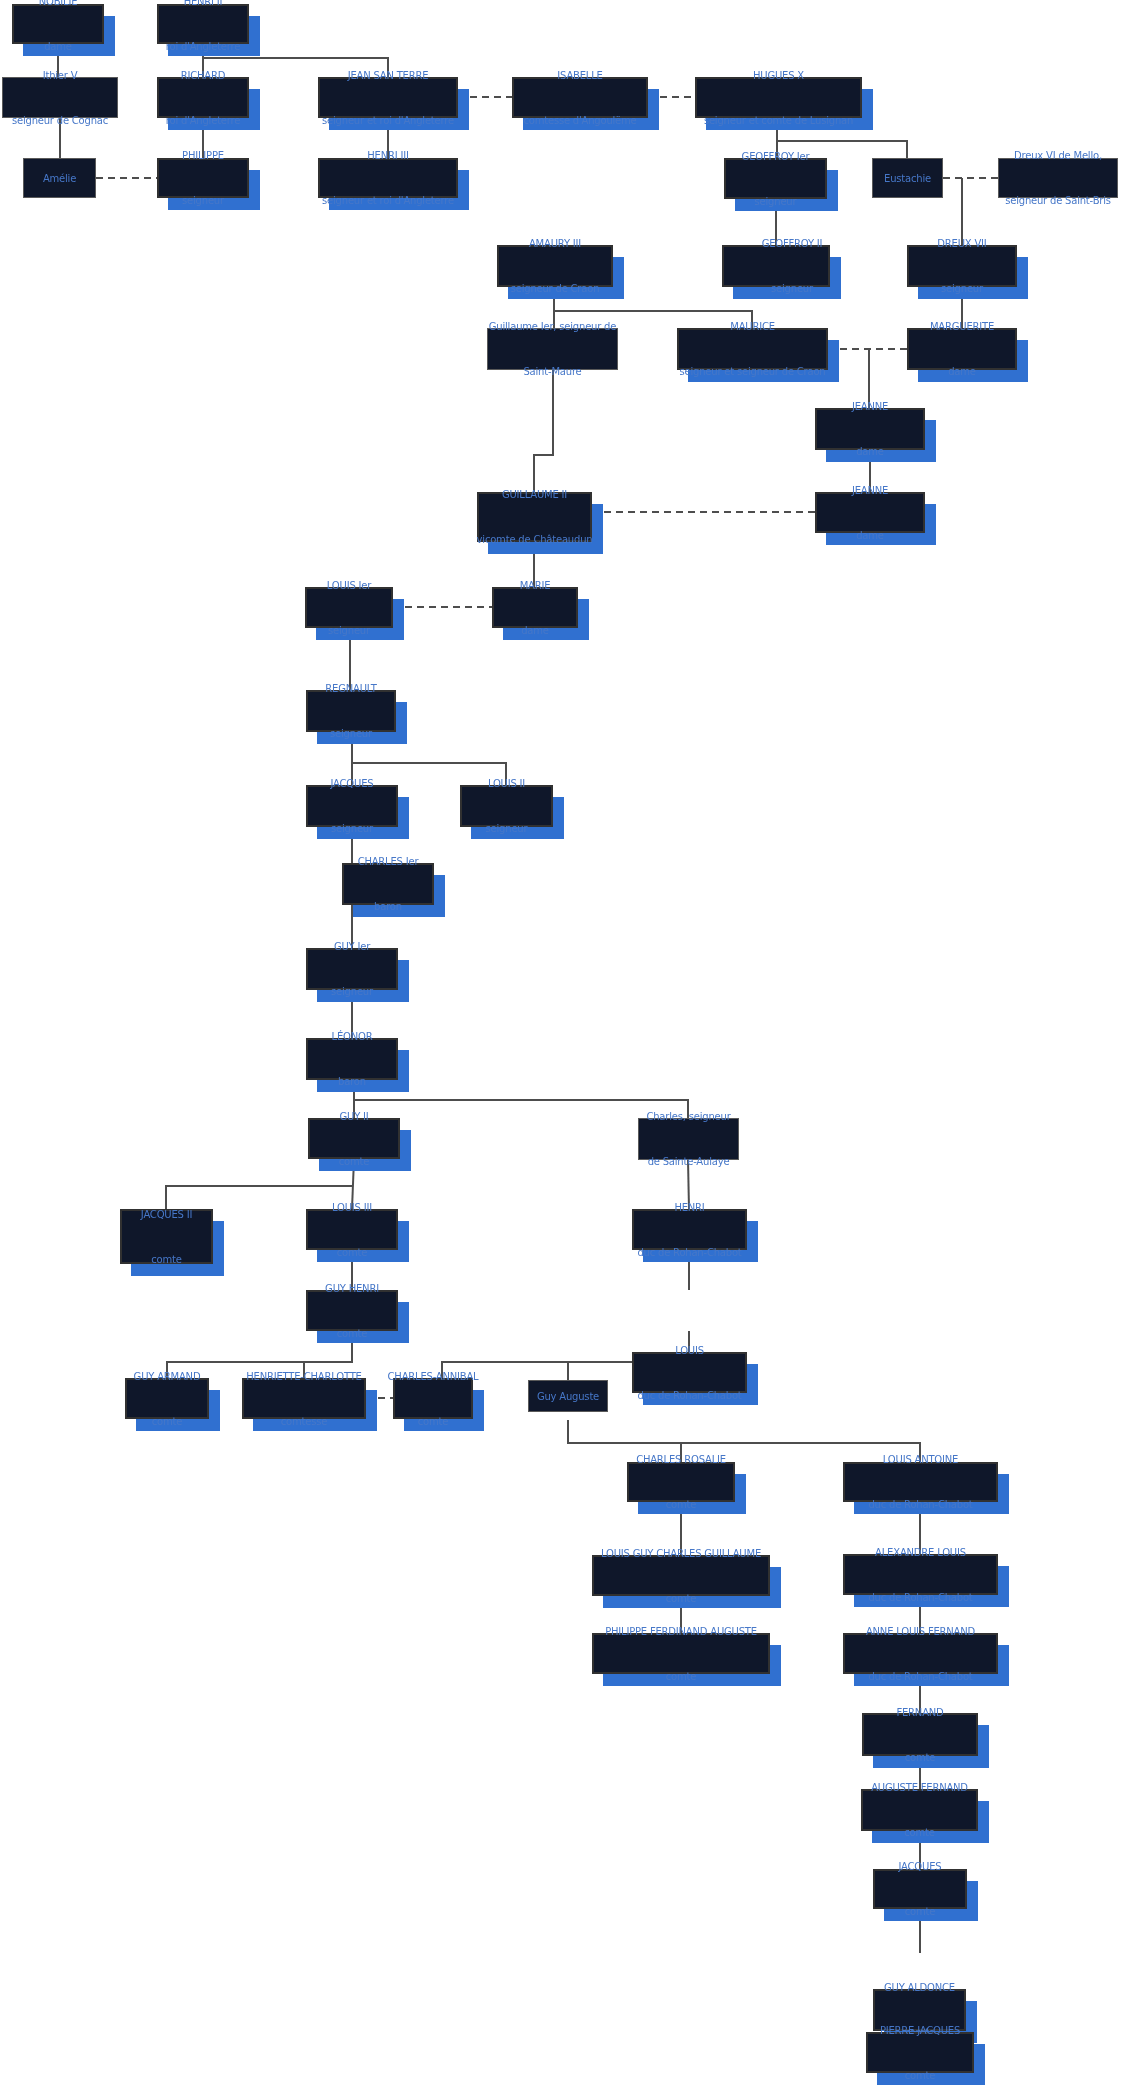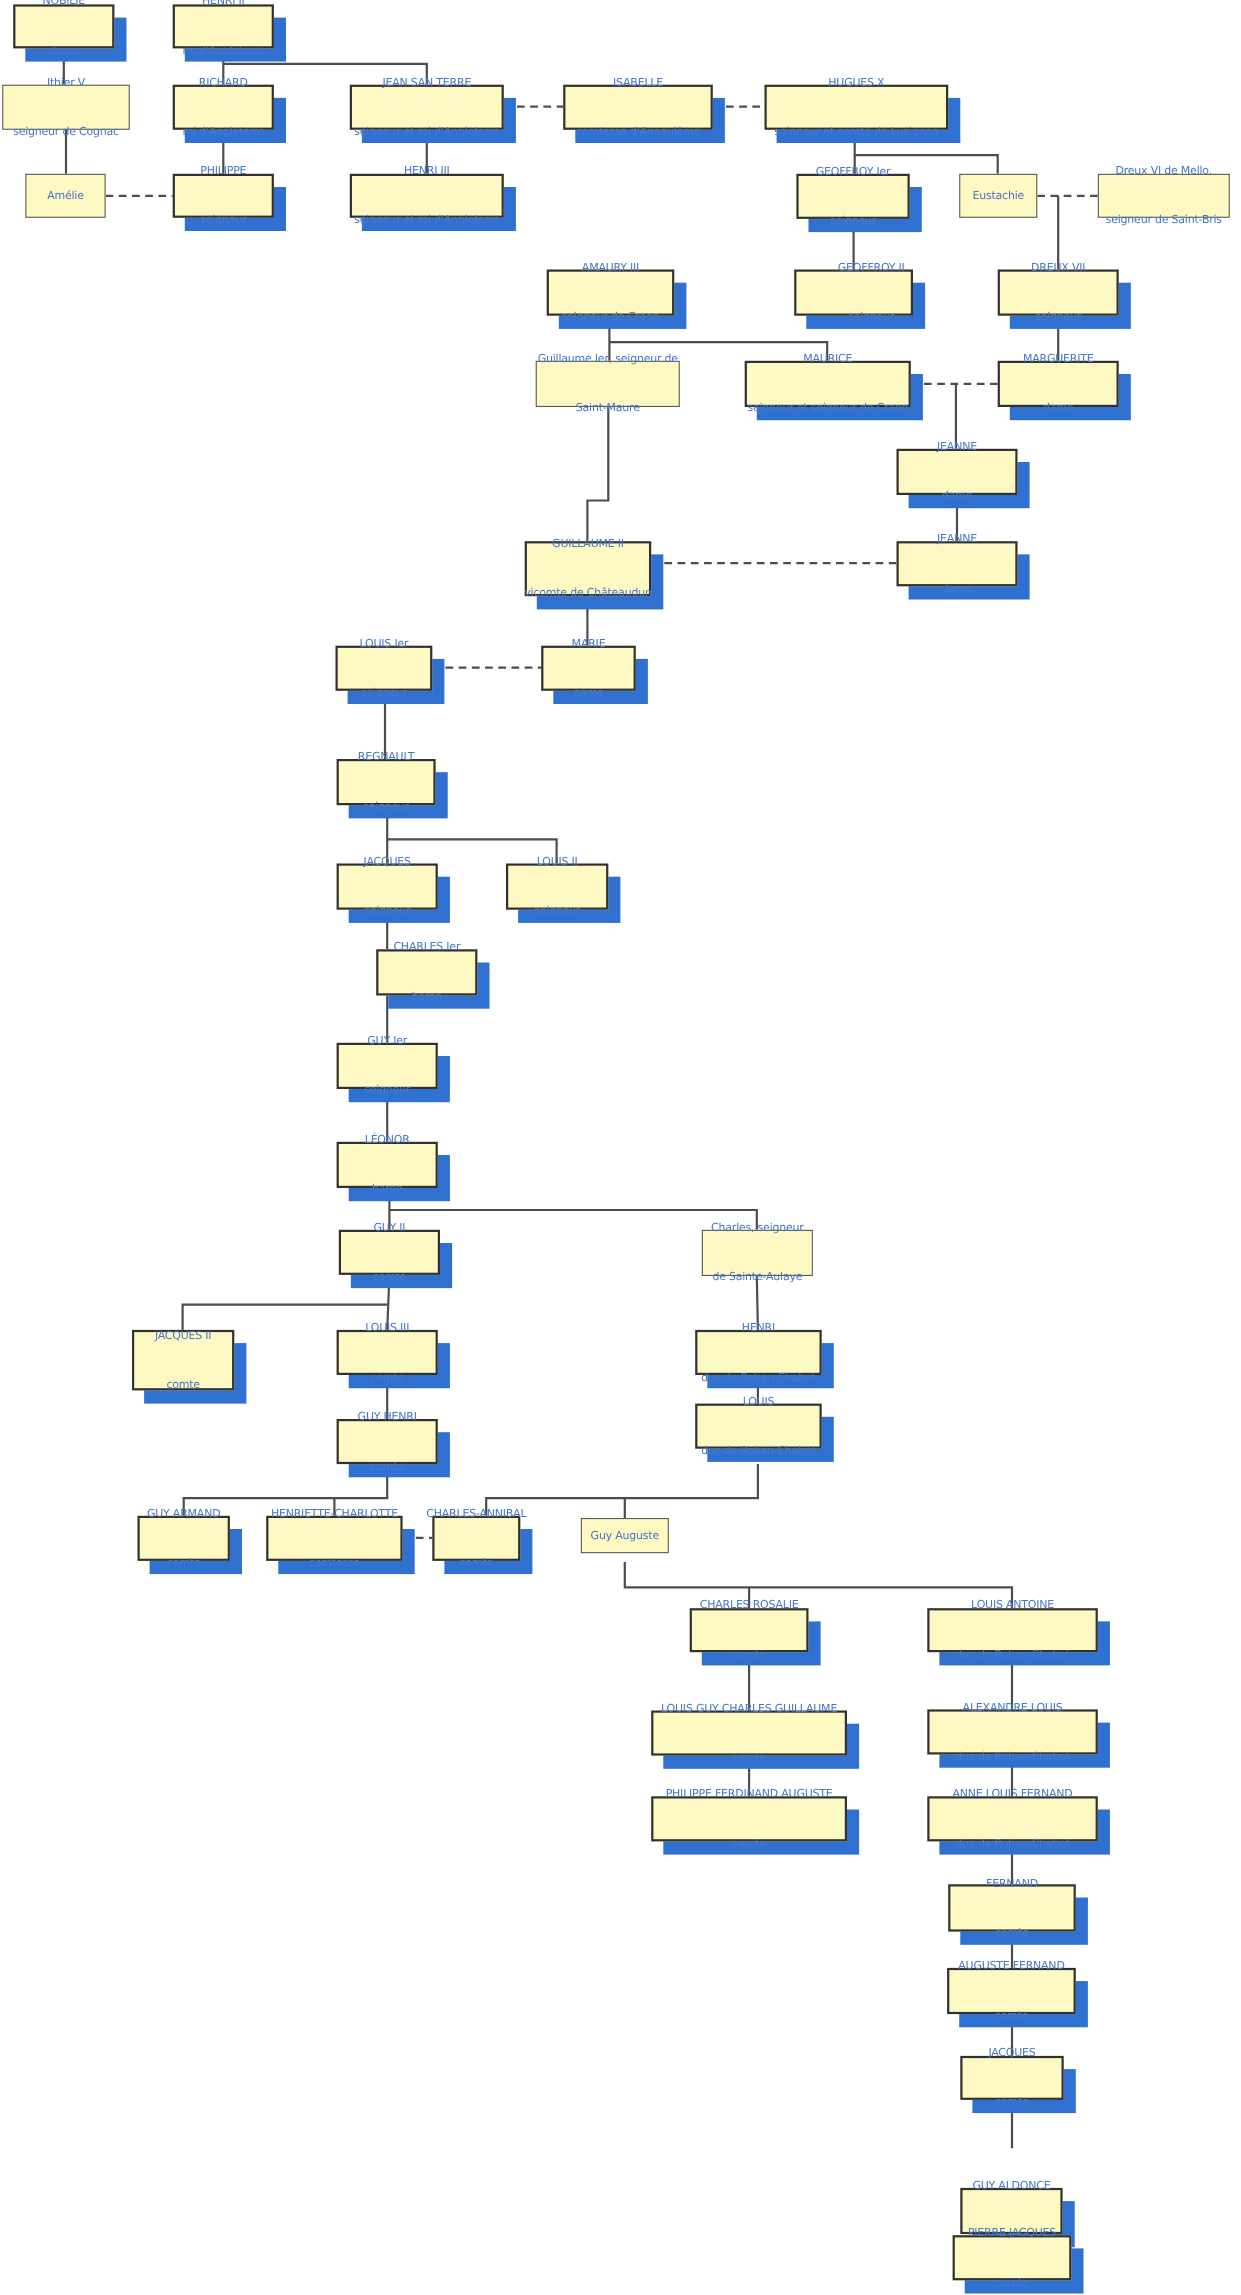--- a/index.html
+++ b/index.html
@@ -9,21 +9,21 @@
     background:#ffffff;
     overflow:hidden;
   }
   #edge-layer{position:absolute;left:0;top:0;}
   #edge-layer polyline{fill:none;stroke:#4d4d4d;stroke-width:2;}
   #edge-layer polyline.dashed{stroke-dasharray:7 5;}
   .node{
     position:absolute;
     display:flex;flex-direction:column;align-items:center;justify-content:center;
     text-align:center;
-    background:#fef9c3;
+    background:#0f172a;
     color:#4677c8;
     font-size:10px;line-height:13px;letter-spacing:-0.2px;
     white-space:nowrap;
     box-sizing:border-box;
     z-index:2;
     gap:32px;
   }
   .node.shadowed{
     border:2px solid #313131;
     box-shadow:11px 12px 0 0 #3070d0;
@@ -228,21 +228,21 @@
       <span class="person-title">comte</span>
     </div>
     <div class="node shadowed" style="left: 632px; top: 1209px; width: 115px; height: 41px; justify-content: center;">
       <span class="person-name">HENRI</span>
       <span class="person-title">duc de Rohan-Chabot</span>
     </div>
     <div class="node shadowed" style="left: 306px; top: 1290px; width: 92px; height: 41px;">
       <span class="person-name">GUY HENRI</span>
       <span class="person-title">comte</span>
     </div>
-    <div class="node shadowed" style="left: 632px; top: 1276px; width: 115px; height: 41px;">
+    <div class="node shadowed" style="left: 632px; top: 1352px; width: 115px; height: 41px;">
       <span class="person-name">LOUIS</span>
       <span class="person-title">duc de Rohan-Chabot</span>
     </div>
     <div class="node shadowed" style="left: 125px; top: 1378px; width: 84px; height: 41px;">
       <span class="person-name">GUY ARMAND</span>
       <span class="person-title">comte</span>
     </div>
     <div class="node shadowed" style="left: 242px; top: 1378px; width: 124px; height: 41px;">
       <span class="person-name">HENRIETTE-CHARLOTTE</span>
       <span class="person-title">comtesse</span>

